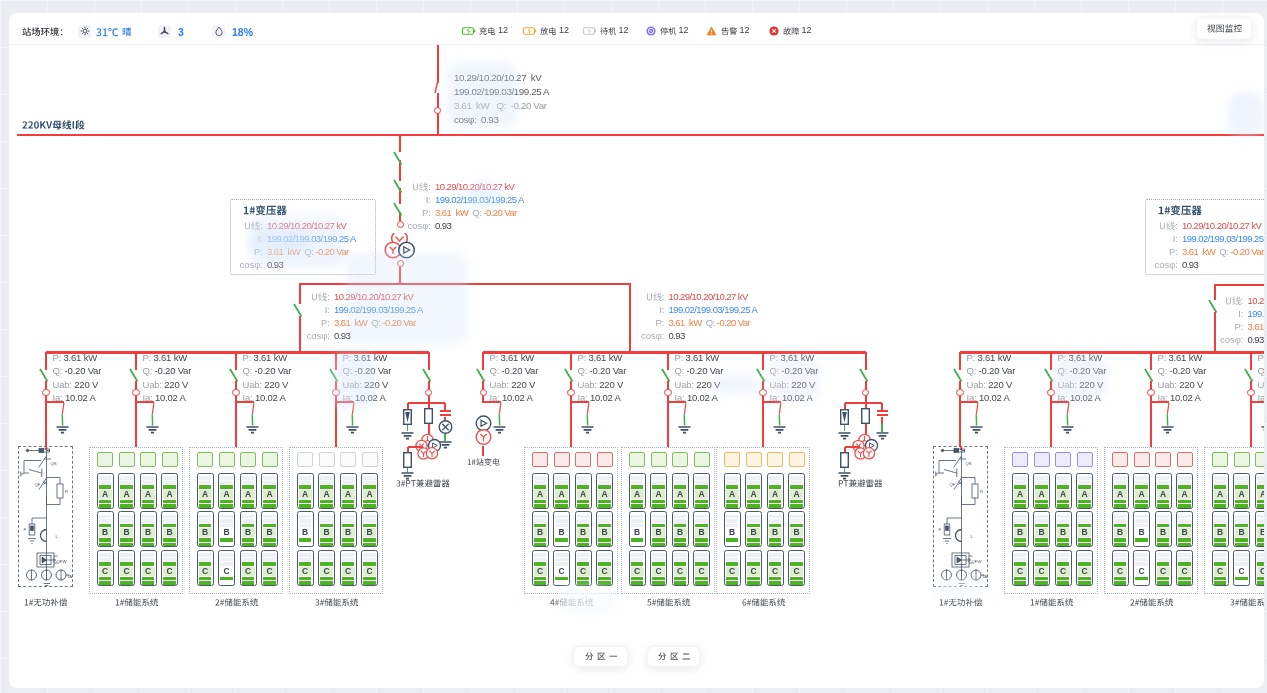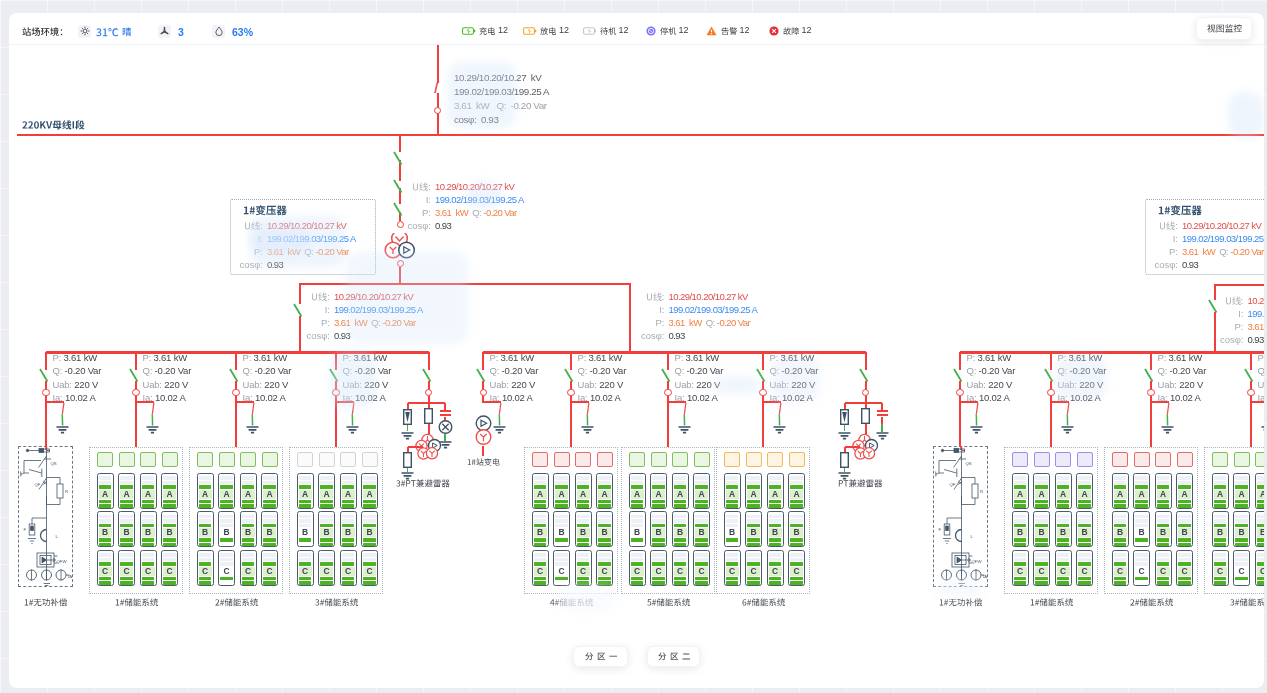--- a/index.html
+++ b/index.html
@@ -124,21 +124,21 @@
         </svg></div>
       <div class="ln" style="left:96px;top:26.5px"><svg width="22" height="11" viewBox="0 0 22 11" fill="#2b7cf0" style="display:inline-block;vertical-align:top">
           <use href="#g5" transform="translate(0.0,9.2) scale(0.0105,-0.0105)"></use>
           <use href="#g6" transform="translate(6.0,9.2) scale(0.0105,-0.0105)"></use>
           <use href="#g7" transform="translate(12.0,9.2) scale(0.0105,-0.0105)"></use>
         </svg></div>
       <div class="ln" style="left:122.0px;top:27.0px"><svg width="10" height="10" viewBox="0 0 10 10" fill="#2b7cf0" style="display:inline-block;vertical-align:top">
           <use href="#g8" transform="translate(0.0,8.4) scale(0.0095,-0.0095)"></use>
         </svg></div>
       <div class="ln" style="left:178.0px;top:26.5px;font-size:10.5px;color:#2b7cf0;font-weight:bold">3</div>
-      <div class="ln" style="left:232.0px;top:26.5px;font-size:10.5px;color:#2b7cf0;font-weight:bold">63%</div>
+      <div class="ln" style="left:232.0px;top:26.5px;font-size:10.5px;color:#2b7cf0;font-weight:bold">18%</div>
       <div class="ln" style="left:462px;top:25px;height:12px;display:flex;align-items:center;font-size:9px;color:#3a3f45">
         <svg width="13.5" height="8" viewBox="0 0 13.5 8" style="flex:none">
           <rect x="0.55" y="0.75" width="10.9" height="6.5" rx="1.4" stroke="#49bd20" stroke-width="1.1" fill="none"></rect>
           <path d="M12.6,2.7 v2.6" stroke="#49bd20" stroke-width="1.3"></path>
           <path d="M6.6,1.2 L4.7,4 h1.7 L6,6.8 L8.1,3.9 h-1.7 z" fill="#49bd20"></path>
         </svg>
         <span style="width:3.5px"></span>
         <svg width="16" height="9" viewBox="0 0 16 9" fill="#3a3f45" style="display:inline-block;vertical-align:top">
           <use href="#g9" transform="translate(0.0,7.2) scale(0.0082,-0.0082)"></use>
           <use href="#g10" transform="translate(8.2,7.2) scale(0.0082,-0.0082)"></use>

